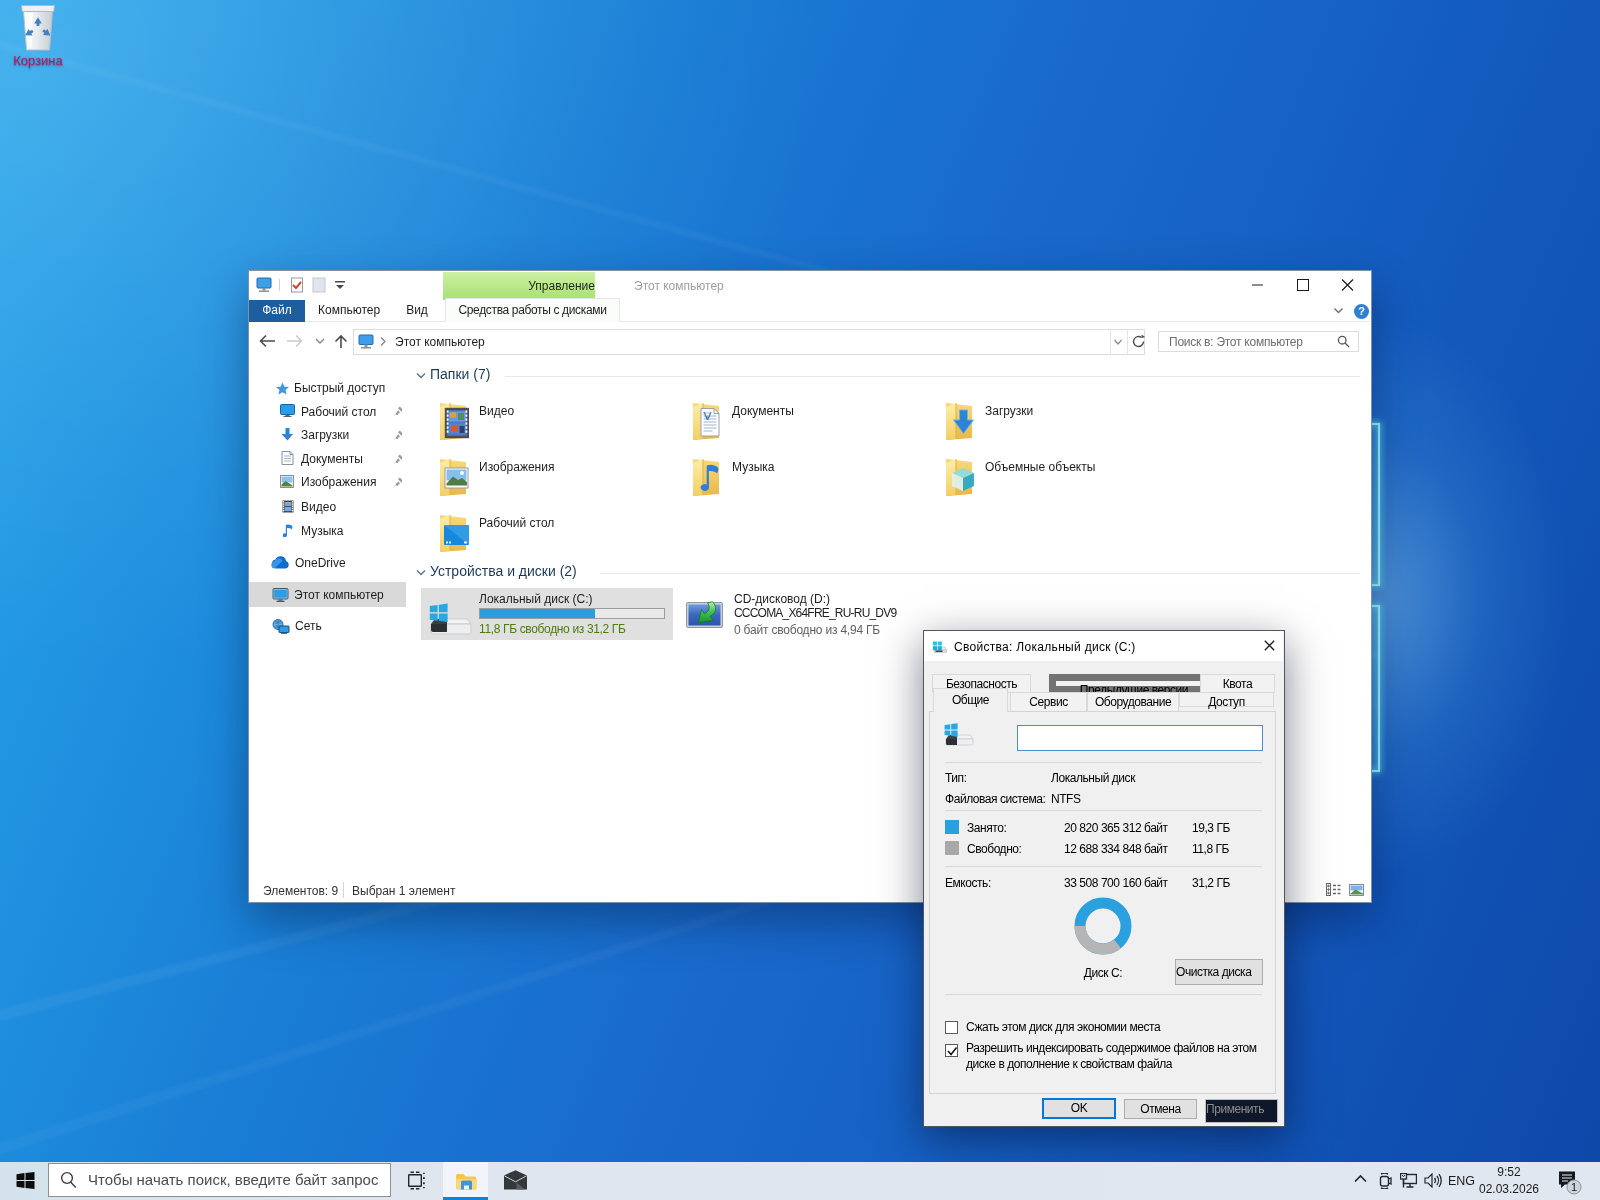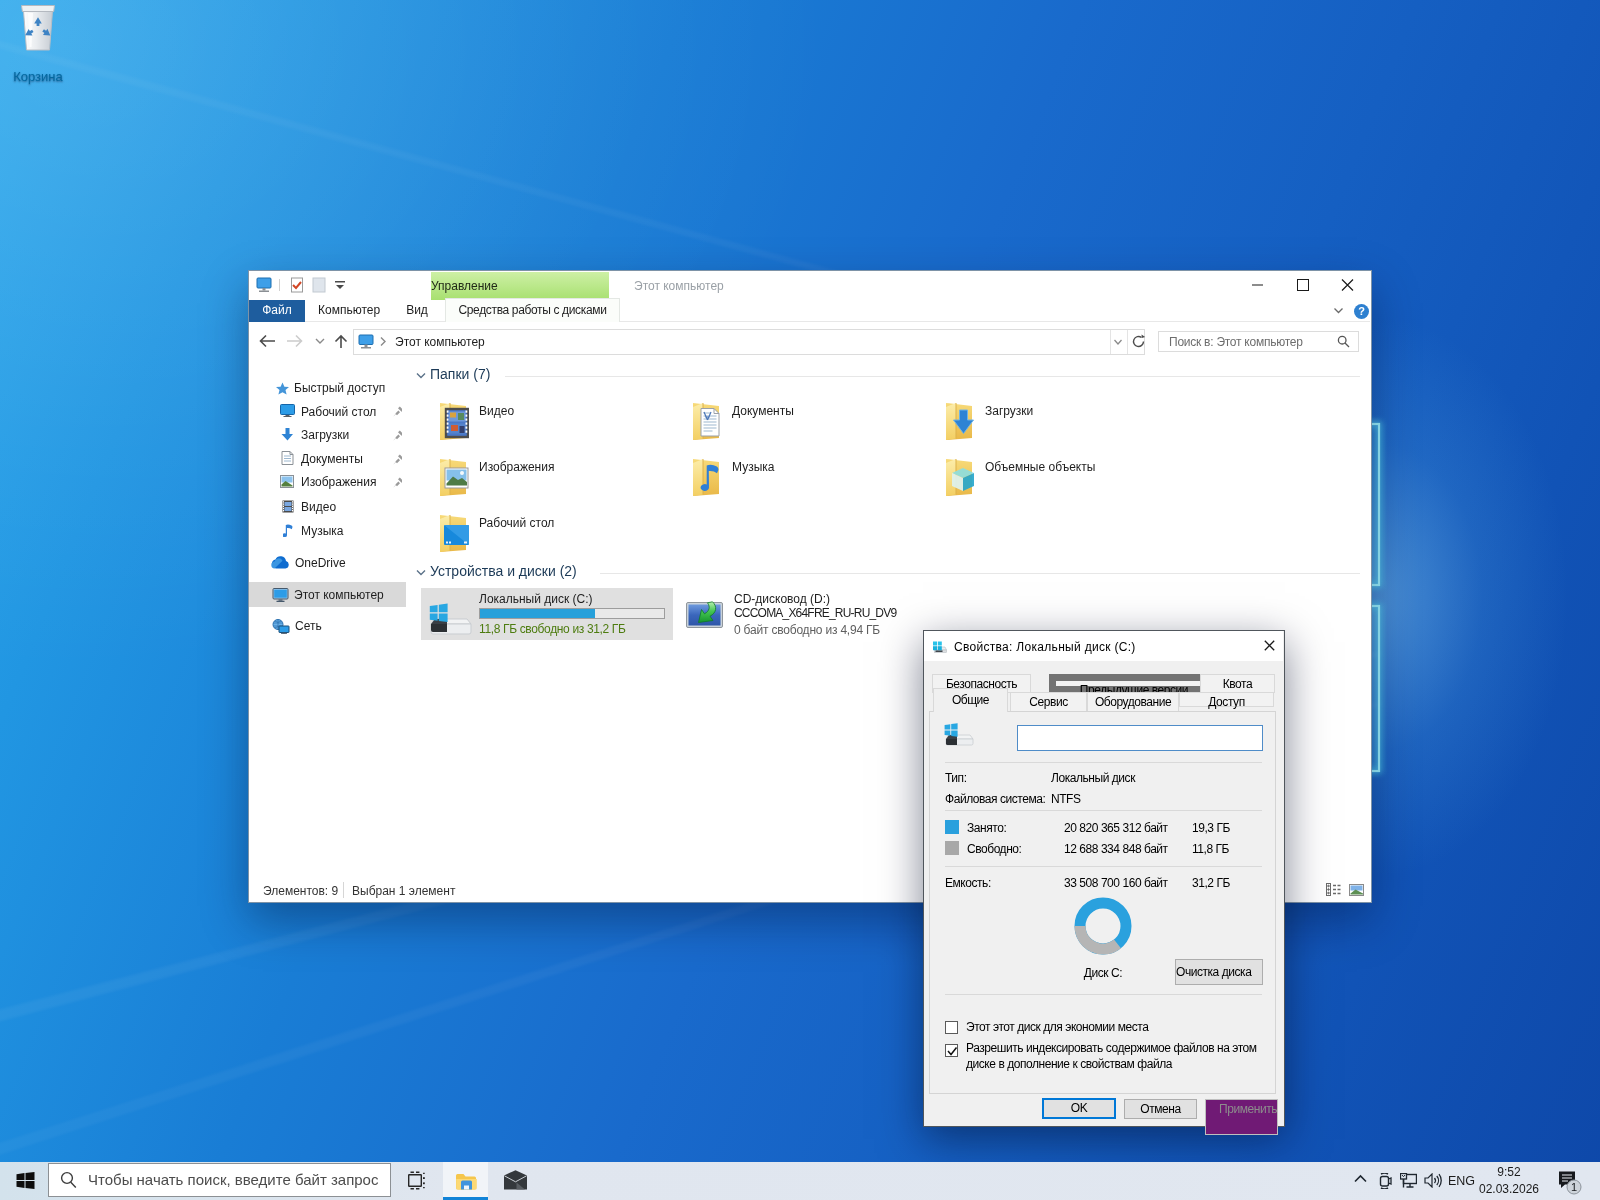--- a/index.html
+++ b/index.html
@@ -55,37 +55,37 @@
     </defs>
     <path d="M23.5 11 L52.5 11 L49.5 50 L26.5 50 Z" fill="url(#bing)" stroke="#b9bec5" stroke-width="1"></path>
     <path d="M21.5 5.5 L54.5 5.5 L53.7 11.5 L22.3 11.5 Z" fill="#eef1f3" stroke="#b4b9c0" stroke-width="1"></path>
     <path d="M28 13 L33 13 L31.5 47 L29.5 47 Z" fill="#ffffff" opacity=".75"></path>
     <g fill="#3e83c4">
       <path d="M34.2 23.5 l3.8 -6.2 3.8 6.2 -2.4 0 0 2.6 -2.8 0 0 -2.6 Z"></path>
       <path d="M34.2 23.5 l3.8 -6.2 3.8 6.2 -2.4 0 0 2.6 -2.8 0 0 -2.6 Z" transform="rotate(126 39.5 29.5)"></path>
       <path d="M34.2 23.5 l3.8 -6.2 3.8 6.2 -2.4 0 0 2.6 -2.8 0 0 -2.6 Z" transform="rotate(240 36.8 30)"></path>
     </g>
   </svg>
-  <div style="color:#0369a1;font-size:13px;text-shadow:0 1px 2px rgba(20,40,80,.65);margin-top:17px">Корзина</div>
+  <div style="color:#be185d;font-size:13px;text-shadow:0 1px 2px rgba(20,40,80,.65);margin-top:1px">Корзина</div>
 </div>
 
 <div class="abs" id="win" style="left:248px;top:270px;width:1124px;height:633px;background:#fff;border:1px solid #7e93a7;box-shadow:0 18px 42px rgba(0,20,60,.40);font-size:12px;color:#1e1e1e">
 
   <svg class="abs" style="left:7px;top:6px" width="95" height="16" viewBox="0 0 95 16">
     <rect x="1" y="1" width="14" height="10" rx="1" fill="#3e9fe8" stroke="#1c6eb0" stroke-width="1"></rect>
     <rect x="6.5" y="11" width="3" height="2.5" fill="#8a8f94"></rect>
     <rect x="3" y="13.5" width="10" height="1.5" fill="#8a8f94"></rect>
     <rect x="23" y="2" width="1" height="12" fill="#d0d0d0"></rect>
     <rect x="35.5" y="1" width="11" height="14" fill="#fff" stroke="#9a9a9a"></rect>
     <path d="M37 8 l3 3 5 -6" stroke="#d24726" stroke-width="2" fill="none"></path>
     <rect x="57" y="1" width="12" height="14" fill="#dfe5ec" stroke="#c2c9d1"></rect>
     <rect x="79" y="4" width="10" height="1.5" fill="#4a4a4a"></rect>
     <path d="M80 8 l4 4 4 -4 Z" fill="#4a4a4a"></path>
   </svg>
-  <div class="abs" style="left:182px;top:1px;width:178px;height:28px;background:linear-gradient(#cdf0a5,#a8e070);text-align:left;line-height:28px;color:#222b18">Управление</div>
+  <div class="abs" style="left:194px;top:1px;width:152px;height:28px;background:linear-gradient(#cdf0a5,#a8e070);text-align:right;line-height:28px;color:#222b18">Управление</div>
   <div class="abs" style="left:385px;top:8px;color:#9aa0a6">Этот компьютер</div>
   <svg class="abs" style="left:997px;top:5px" width="110" height="18" viewBox="0 0 110 18">
     <rect x="6" y="8.5" width="11" height="1" fill="#1a1a1a"></rect>
     <rect x="51.5" y="3.5" width="11" height="11" fill="none" stroke="#1a1a1a" stroke-width="1"></rect>
     <path d="M96 3.5 l11 11 M107 3.5 l-11 11" stroke="#1a1a1a" stroke-width="1.2"></path>
   </svg>
 
   <div class="abs" style="left:0;top:29px;width:1121px;height:22px;background:#fff;border-bottom:1px solid #e8e8e8"></div>
   <div class="abs" style="left:0;top:29px;width:56px;height:22px;background:#1e5d9e;color:#fff;text-align:center;line-height:21px">Файл</div>
   <div class="abs" style="left:69px;top:29px;width:62px;height:22px;text-align:center;line-height:21px">Компьютер</div>
@@ -468,31 +468,31 @@
 
   <svg class="abs" style="left:150px;top:266px" width="58" height="58" viewBox="0 0 58 58">
     <circle cx="29" cy="29" r="23" fill="none" stroke="#2aa1de" stroke-width="11"></circle>
     <path d="M 43.47 46.87 A 23 23 0 0 1 6 29" fill="none" stroke="#b5b5b5" stroke-width="11"></path>
   </svg>
   <div class="abs" style="left:146px;top:335px;width:66px;text-align:center">Диск C:</div>
   <div class="abs" style="left:251px;top:328px;width:88px;height:26px;background:#e1e1e1;border:1px solid #adadad;text-align:left;line-height:24px">Очистка диска</div>
   <div class="abs" style="left:21px;top:363px;width:317px;height:1px;background:#d9d9d9"></div>
 
   <div class="abs" style="left:21px;top:390px;width:13px;height:13px;background:#fff;border:1px solid #5a5a5a"></div>
-  <div class="abs" style="left:42px;top:389px">Этот этот диск для экономии места</div>
+  <div class="abs" style="left:42px;top:389px">Сжать этом диск для экономии места</div>
   <div class="abs" style="left:21px;top:413px;width:13px;height:13px;background:#fff;border:1px solid #5a5a5a"></div>
   <svg class="abs" style="left:23px;top:415px" width="11" height="10" viewBox="0 0 11 10">
       <path d="M1 5 l3 3.5 5.5 -7" stroke="#111" stroke-width="1.5" fill="none"></path>
     </svg>
   <div class="abs" style="left:42px;top:410px">Разрешить индексировать содержимое файлов на этом</div>
   <div class="abs" style="left:42px;top:426px">диске в дополнение к свойствам файла</div>
 
   <div class="abs" style="left:118px;top:467px;width:74px;height:21px;background:#e1e1e1;border:2px solid #0078d7;text-align:center;line-height:17px">OK</div>
   <div class="abs" style="left:200px;top:468px;width:73px;height:20px;background:#e1e1e1;border:1px solid #adadad;text-align:center;line-height:18px">Отмена</div>
-  <div class="abs" style="left:281px;top:468px;width:73px;height:36px;background:#701a75;border:1px solid #bfbfbf;color:#8d8d8d;text-align:right;line-height:18px">Применить</div>
+  <div class="abs" style="left:281px;top:468px;width:73px;height:24px;background:#0f172a;border:1px solid #bfbfbf;color:#8d8d8d;text-align:left;line-height:18px">Применить</div>
 </div>
 
 <div class="abs" id="tb" style="left:0;top:1162px;width:1600px;height:38px;background:linear-gradient(90deg,#d3e2ec,#e0e6ef 28%,#e1e7f0);font-size:12px;color:#1b1b1b">
   <svg class="abs" style="left:16px;top:10px" width="19" height="17" viewBox="0 0 19 17">
     <g fill="#0d0d0d">
         <polygon points="0.5,2.2 8.5,1 8.5,8 0.5,8"></polygon>
         <polygon points="9.5,0.9 18.5,0 18.5,8 9.5,8"></polygon>
         <polygon points="0.5,9 8.5,9 8.5,16 0.5,14.8"></polygon>
         <polygon points="9.5,9 18.5,9 18.5,17 9.5,16.1"></polygon>
       </g>

